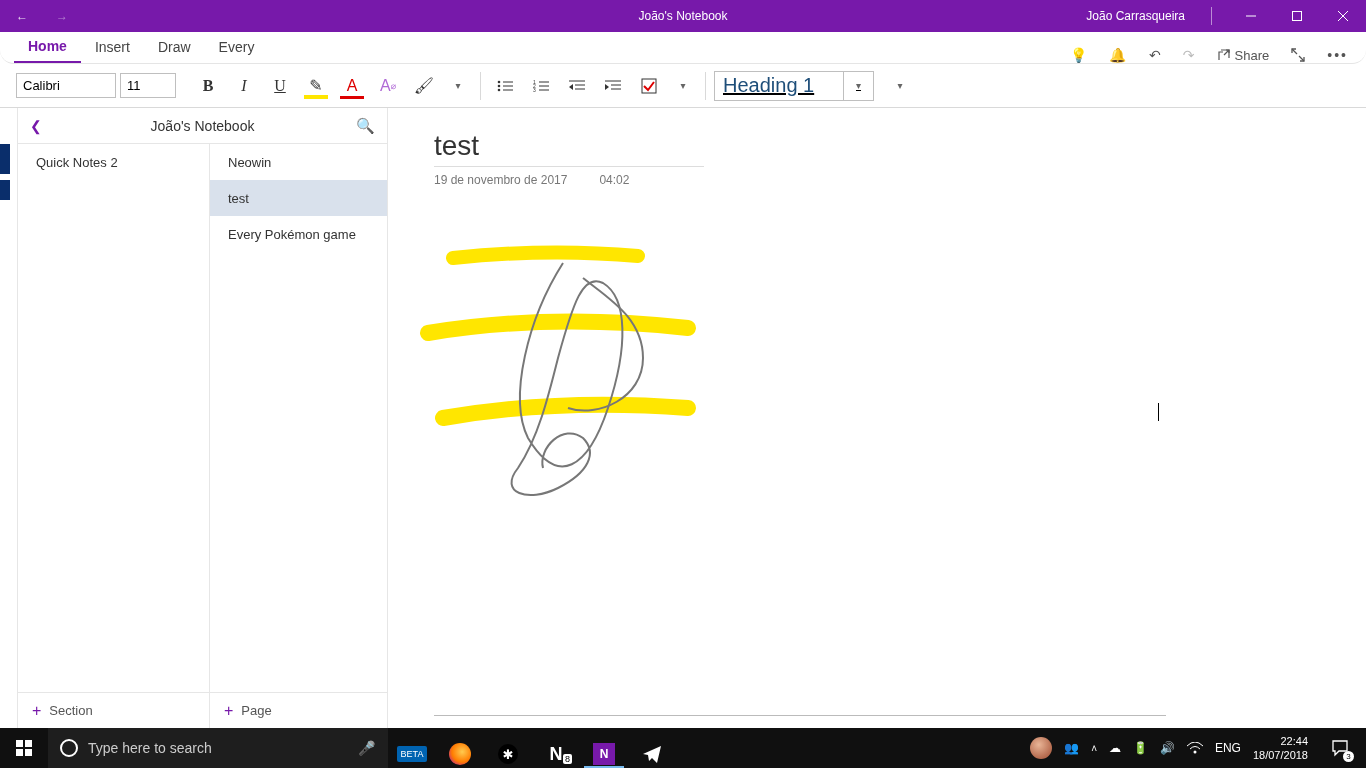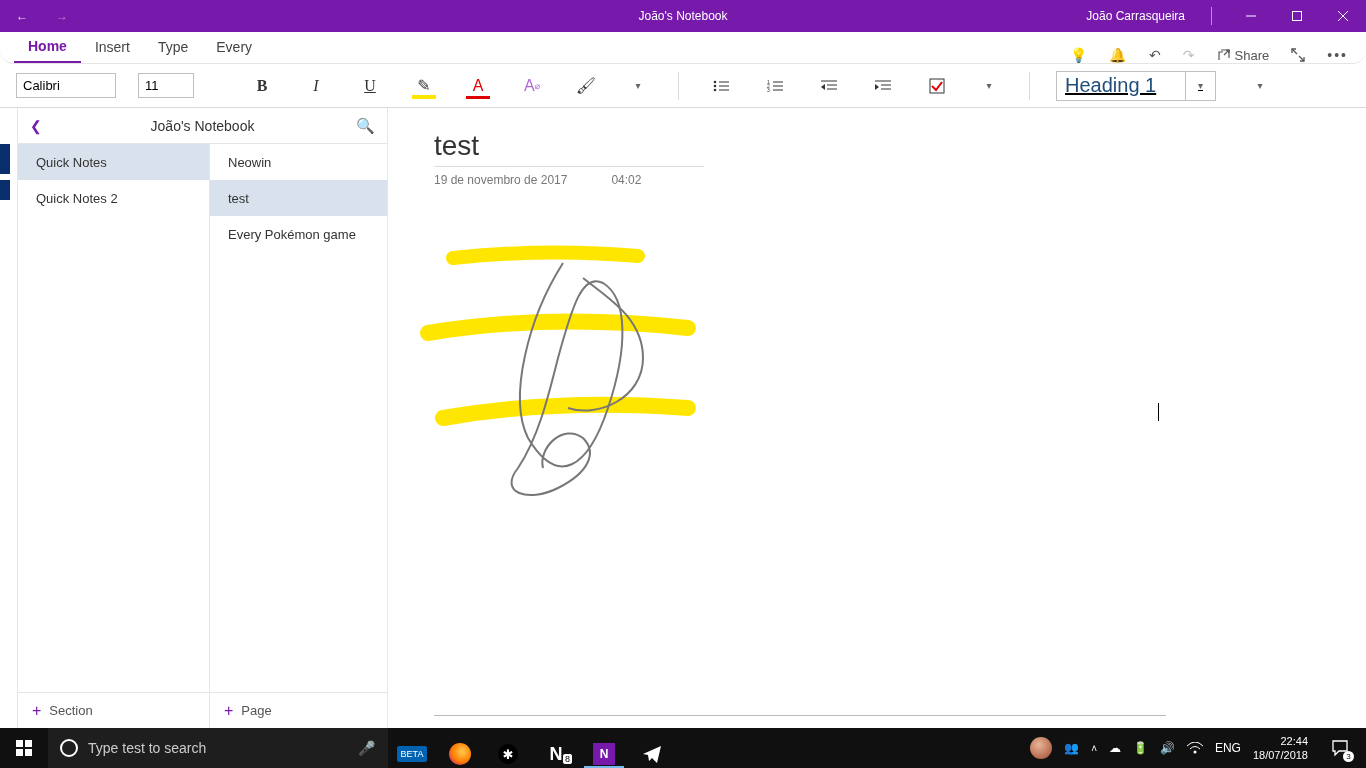--- a/index.html
+++ b/index.html
@@ -16,21 +16,21 @@
 .win-controls div { width:46px; height:32px; display:flex; align-items:center; justify-content:center; }
 
 
 .menurow { height:32px; display:flex; align-items:flex-end; border-bottom:1px solid #e5e5e5; padding-left:14px; font-size:14px; color:#444;border-radius:14px; }
 .menurow .tab { padding:0 14px; height:32px; display:flex; align-items:center; }
 .menurow .tab.active { color:#7719aa; font-weight:600; border-bottom:2px solid #7719aa; }
 .menurow .right { margin-left:auto; display:flex; align-items:center; gap:22px; padding-right:18px; color:#555; }
 .menurow .right .share { display:flex; align-items:center; gap:4px; font-size:13px; }
 
 
-.ribbon { height:44px; border-bottom:1px solid #d9d9d9; display:flex; align-items:center; padding:0 16px; gap:22px; background:#fff; }
+.ribbon { height:44px; border-bottom:1px solid #d9d9d9; display:flex; align-items:center; padding:0 16px; gap:4px; background:#fff; }
 .fontname { width:100px; height:25px; border:1px solid #bfbfbf; font-size:13px; text-align:left; padding:0 6px; }
 .fontsize { width:56px; height:25px; border:1px solid #bfbfbf; font-size:13px; text-align:left; padding:0 6px; }
 .rbtn { width:32px; height:32px; display:flex; align-items:center; justify-content:center; font-size:16px; color:#333; border-radius:2px; }
 .rbtn.tight { width:28px; }
 .sep { width:1px; height:28px; background:#d9d9d9; margin:0 4px; }
 .heading-box { width:130px; height:30px; border:1px solid #bfbfbf; display:flex; align-items:center; padding:0 8px; font-size:20px; color:#1e4e79; font-family:"Calibri Light","Segoe UI Light",sans-serif; }
 .chev-box { width:30px; height:30px; border:1px solid #bfbfbf; border-left:none; display:flex; align-items:center; justify-content:center; color:#666; font-size:10px; }
 
 
 .main { display:flex; height:calc(768px - 32px - 32px - 44px - 40px); }
@@ -44,21 +44,21 @@
 .sections-col { width:192px; border-right:1px solid #e6e6e6; display:flex; flex-direction:column; }
 .pages-col { flex:1; display:flex; flex-direction:column; }
 .listitem { height:36px; display:flex; align-items:center; padding:0 18px; font-size:13px; color:#333; }
 .listitem.selected { background:#d9e1ec; }
 .list-spacer { flex:1; }
 .addrow { height:36px; display:flex; align-items:center; gap:8px; padding:0 14px; font-size:13px; color:#555; border-top:1px solid #e6e6e6; }
 .plus-ic { color:#7719aa; font-size:16px; font-weight:300; }
 
 .canvas { flex:1; background:#fff; position:relative; padding:22px 46px; overflow:hidden; }
 .page-title { font-size:28px; color:#333; font-weight:400; border-bottom:1px solid #ddd; width:270px; padding-bottom:4px; }
-.page-meta { display:flex; gap:44px; font-size:12px; color:#777; margin-top:6px; }
+.page-meta { display:flex; gap:32px; font-size:12px; color:#777; margin-top:6px; }
 .ink-cursor { position:absolute; left:770px; top:295px; width:1px; height:18px; background:#000; }
 .hr-bottom { position:absolute; left:46px; right:200px; bottom:12px; height:1px; background:#bbb; }
 
 
 .taskbar { height:40px; background:#101010; color:#fff; display:flex; align-items:center; font-size:12px; position:absolute; bottom:0; left:0; right:0; }
 .tb-start { width:48px; height:40px; display:flex; align-items:center; justify-content:center; }
 .tb-search { display:flex; align-items:center; background:#1e1e1e; height:40px; width:340px; padding:0 12px; gap:10px; color:#ccc; font-size:14px; }
 .tb-search .circ { width:18px; height:18px; border:2px solid #fff; border-radius:50%; }
 .tb-icons { display:flex; height:40px; }
 .tb-icons .ic { width:48px; display:flex; align-items:center; justify-content:center; font-size:18px; position:relative;margin-top:12px; }
@@ -107,21 +107,21 @@
           <line x1="0" y1="0" x2="10" y2="10" stroke="#fff"></line>
           <line x1="10" y1="0" x2="0" y2="10" stroke="#fff"></line>
         </svg>
       </div>
   </div>
 </div>
 
 <div class="menurow">
   <div class="tab active">Home</div>
   <div class="tab">Insert</div>
-  <div class="tab">Type</div>
+  <div class="tab">Draw</div>
   <div class="tab">Every</div>
   <div class="right">
     <span>💡</span>
     <span>🔔</span>
     <span>↶</span>
     <span style="opacity:.4">↷</span>
     <span class="share">
       <svg width="14" height="14">
           <path d="M2 12 V4 h4 M4 2 h8 v8" fill="none" stroke="#555" stroke-width="1.2"></path>
           <path d="M7 7 L12 2 M9 2 h3 v3" fill="none" stroke="#555" stroke-width="1.2"></path>
@@ -216,21 +216,20 @@
     <div class="secTab" style="top:72px;height:20px;"></div>
   </div>
   <div class="sidebar">
     <div class="sb-header">
       <span class="back">❮</span>
       <span>João's Notebook</span>
       <span class="search">🔍</span>
     </div>
     <div class="sb-columns">
       <div class="sections-col">
-        <div class="listitem selected">Quick Notes</div>
         <div class="listitem">Quick Notes 2</div>
         <div class="list-spacer"></div>
         <div class="addrow">
           <span class="plus-ic">+</span>
           <span>Section</span>
         </div>
       </div>
       <div class="pages-col">
         <div class="listitem">Neowin</div>
         <div class="listitem selected">test</div>
@@ -266,21 +265,21 @@
   <div class="tb-start">
     <svg width="16" height="16">
         <rect x="0" y="0" width="7" height="7" fill="#fff"></rect>
         <rect x="9" y="0" width="7" height="7" fill="#fff"></rect>
         <rect x="0" y="9" width="7" height="7" fill="#fff"></rect>
         <rect x="9" y="9" width="7" height="7" fill="#fff"></rect>
       </svg>
   </div>
   <div class="tb-search">
     <div class="circ"></div>
-    <span>Type test to search</span>
+    <span>Type here to search</span>
     <span style="margin-left:auto;color:#aaa;">🎤</span>
   </div>
   <div class="tb-icons">
     <div class="ic">
         <span style="background:#0063b1;color:#fff;font-size:9px;padding:3px 4px;border-radius:2px;">BETA</span>
       </div>
     <div class="ic">
         <span style="width:22px;height:22px;border-radius:50%;background:radial-gradient(circle at 60% 40%,#ffcb4f,#ff7b00 55%,#b5179e 90%);display:block;"></span>
       </div>
     <div class="ic">

